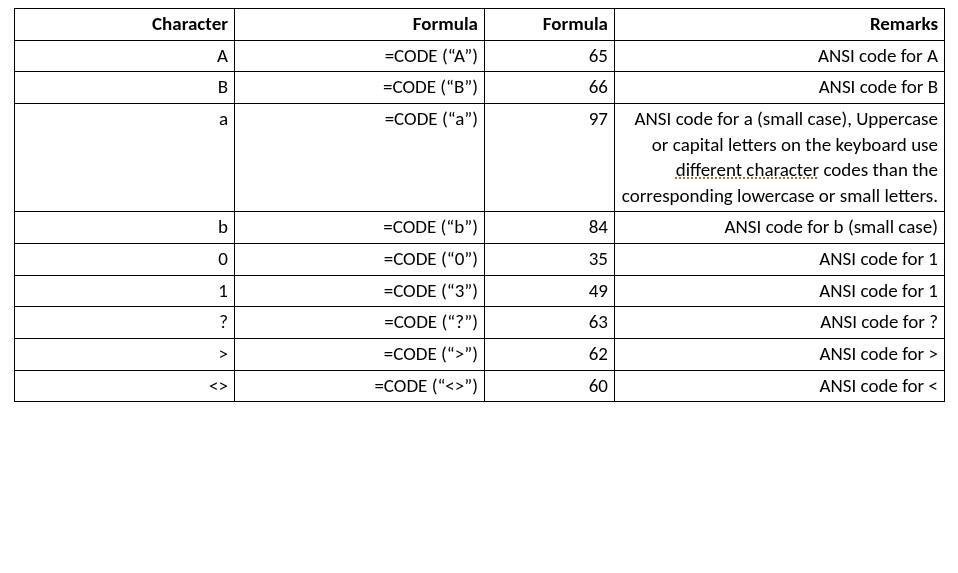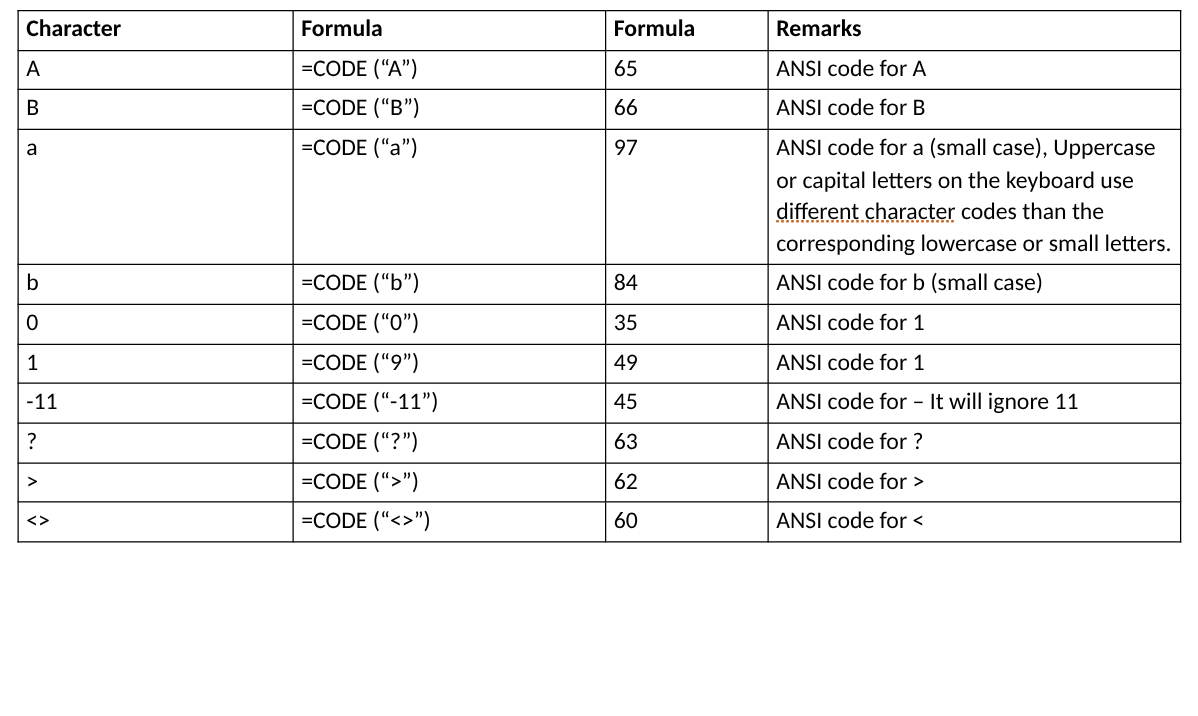--- a/index.html
+++ b/index.html
@@ -15,21 +15,21 @@
       padding: 8px 14px;
     }
     table {
       border-collapse: collapse;
       width: 930px;
       table-layout: fixed;
     }
     th, td {
       border: 1px solid #000;
       padding: 2px 6px 3px 6px;
-      text-align: left;
+      text-align: right;
       vertical-align: top;
       font-weight: normal;
       line-height: 1.35;
     }
     th {
       font-weight: bold;
     }
     col.col-char { width: 220px; }
     col.col-formula { width: 250px; }
     col.col-result { width: 130px; }
@@ -84,29 +84,23 @@
       <td>ANSI code for b (small case)</td>
     </tr>
     <tr>
       <td>0</td>
       <td>=CODE (“0”)</td>
       <td>35</td>
       <td>ANSI code for 1</td>
     </tr>
     <tr>
       <td>1</td>
-      <td>=CODE (“9”)</td>
+      <td>=CODE (“3”)</td>
       <td>49</td>
       <td>ANSI code for 1</td>
-    </tr>
-    <tr>
-      <td>-11</td>
-      <td>=CODE (“-11”)</td>
-      <td>45</td>
-      <td>ANSI code for – It will ignore 11</td>
     </tr>
     <tr>
       <td>?</td>
       <td>=CODE (“?”)</td>
       <td>63</td>
       <td>ANSI code for ?</td>
     </tr>
     <tr>
       <td>&gt;</td>
       <td>=CODE (“&gt;”)</td>

